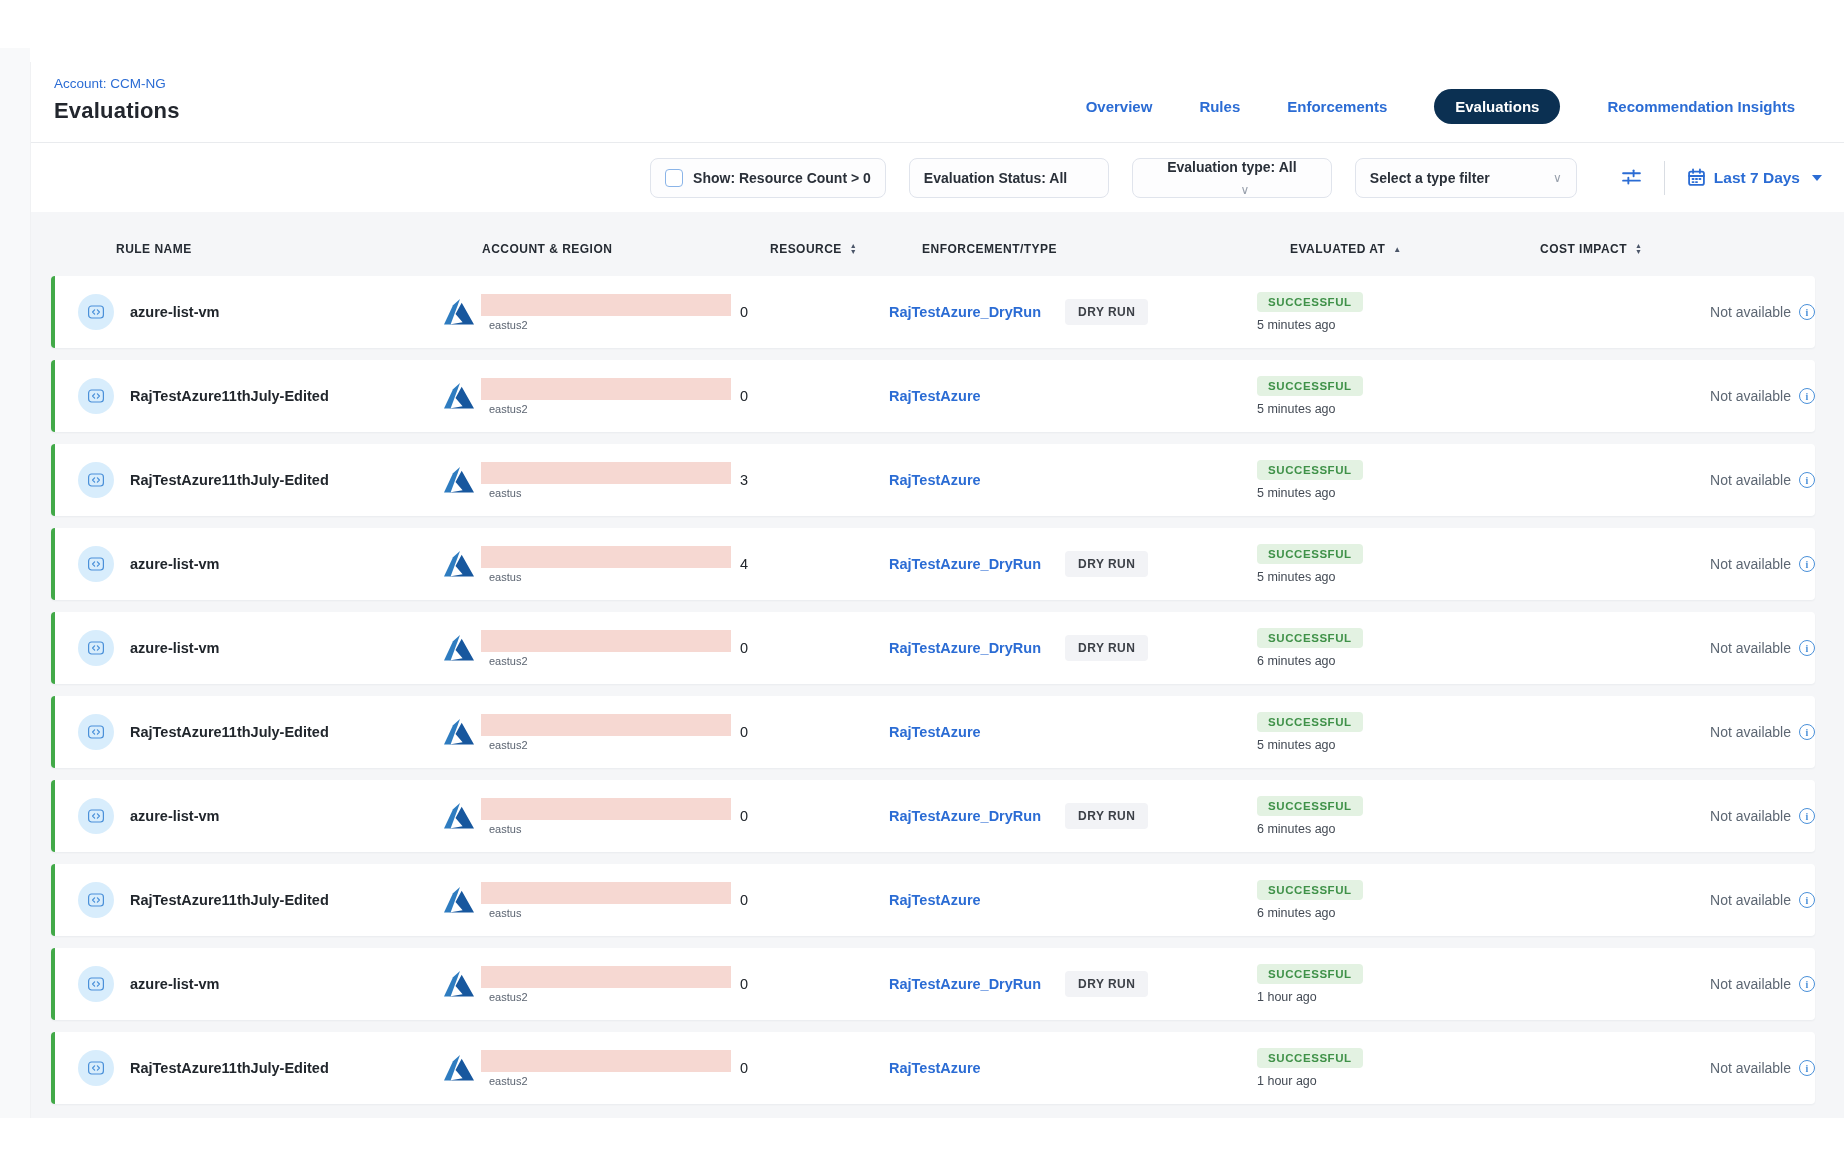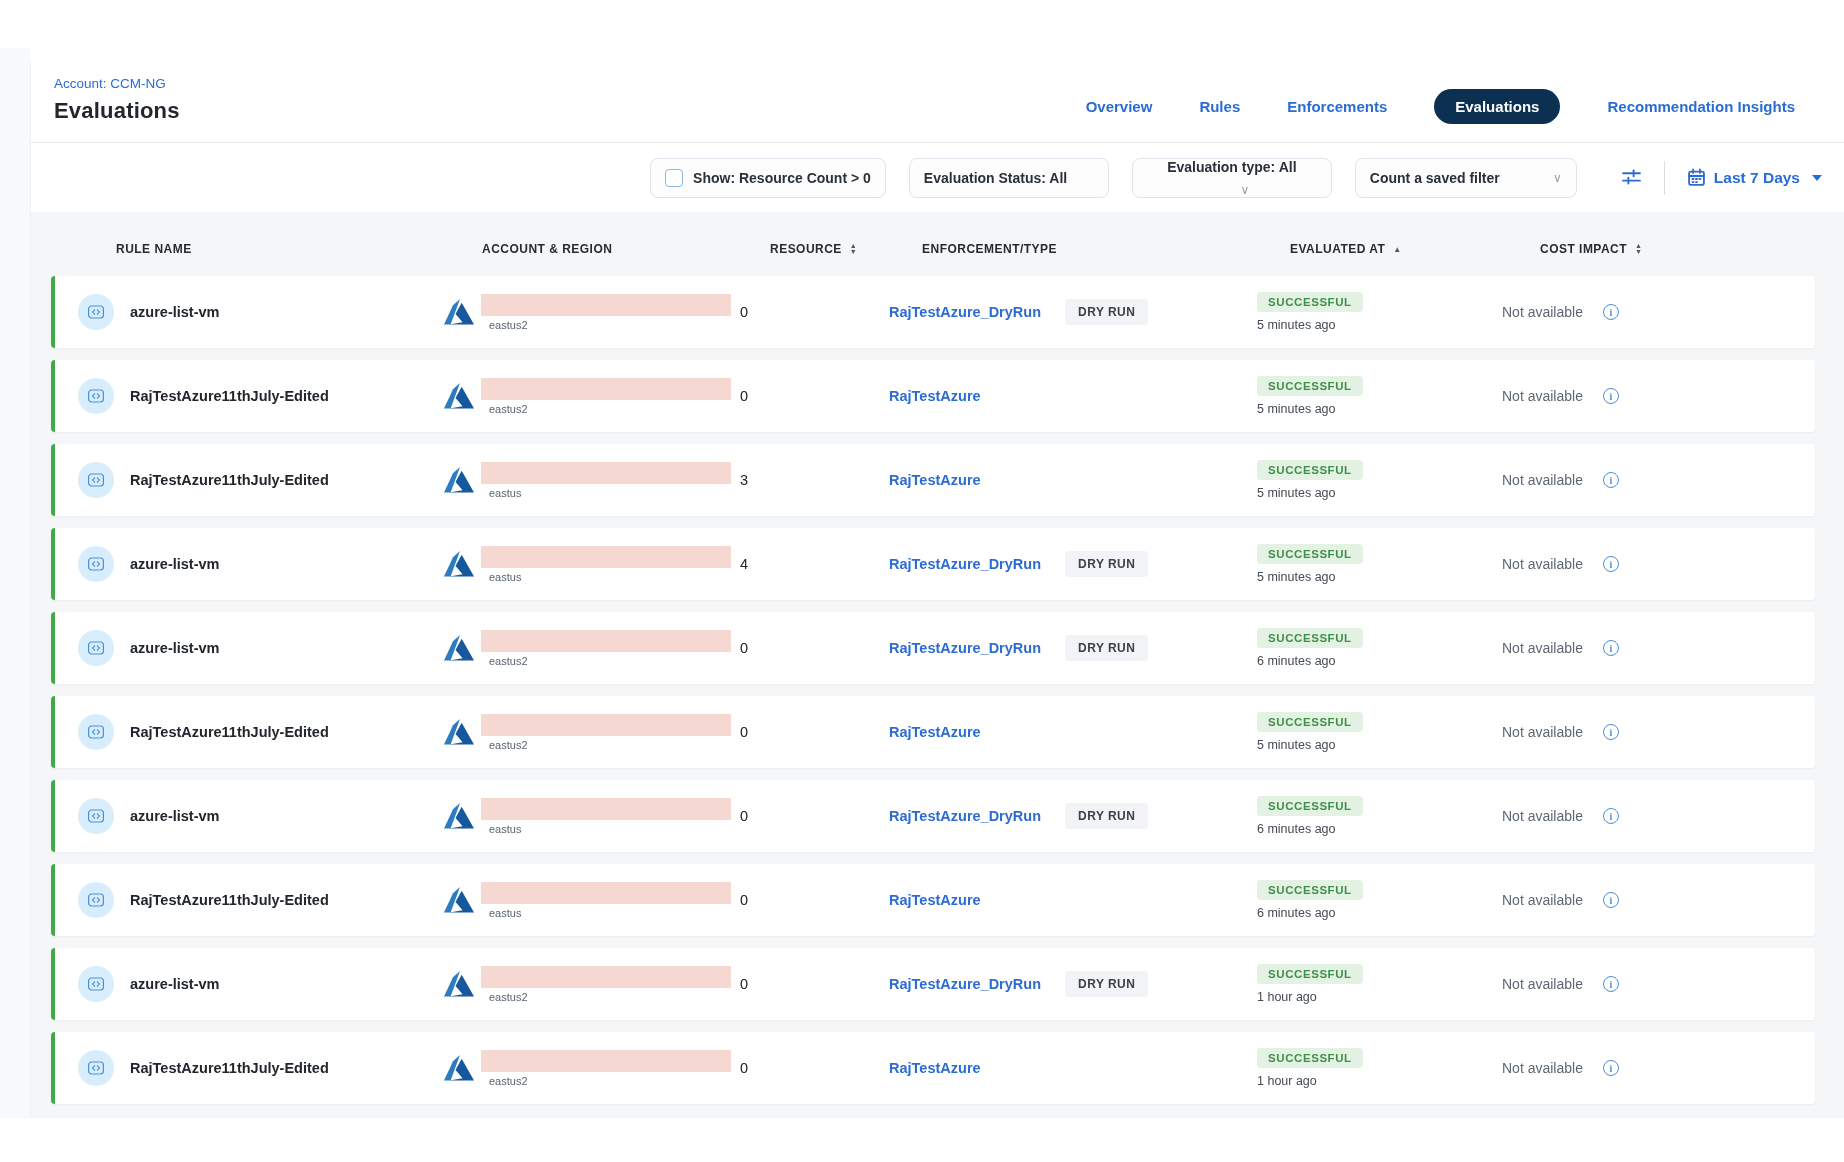--- a/index.html
+++ b/index.html
@@ -53,21 +53,21 @@
   .resource-cell { font-size:14.5px; color:#21262c; padding-left:8px; }
 
   .enf-cell { display:flex; align-items:center; gap:24px; padding-left:5px; }
   .enf-link { color:#2b6cd4; font-size:14.5px; font-weight:600; white-space:nowrap; }
   .dryrun-badge { background:#f2f3f6; color:#3c4047; font-size:12px; font-weight:700; letter-spacing:.04em; padding:6px 13px; border-radius:4px; white-space:nowrap; }
 
   .eval-cell { display:flex; flex-direction:column; align-items:flex-start; gap:6px; padding-left:5px; }
   .status-badge { background:#e3f2e2; color:#3f9148; font-size:11.5px; font-weight:700; letter-spacing:.05em; padding:4px 11px; border-radius:4px; }
   .eval-time { font-size:12.5px; color:#434a54; }
 
-  .cost-cell { display:flex; align-items:center; gap:20px; color:#5d6773; font-size:14px; }
+  .cost-cell { display:flex; align-items:center; gap:8px; color:#5d6773; font-size:14px;justify-content:flex-end; }
   .info-icon { width:16px; height:16px; border:1.4px solid #4a90d9; border-radius:50%; color:#4a90d9; font-size:10px; font-weight:700; display:flex; align-items:center; justify-content:center; font-family:"Liberation Serif", serif; }
 </style>
 </head>
 <body>
 
 <div class="page">
   <div class="left-gutter"></div>
 
   <div class="panel">
 
@@ -92,21 +92,21 @@
       </div>
       <div class="control select w-status">
         <span class="control-label">Evaluation Status: All</span>
         <span class="chev">∨</span>
       </div>
       <div class="control select w-type">
         <span class="control-label">Evaluation type: All</span>
         <span class="chev">∨</span>
       </div>
       <div class="control select w-saved">
-        <span class="control-label">Count a saved filter</span>
+        <span class="control-label">Select a type filter</span>
         <span class="chev">∨</span>
       </div>
       <div class="sliders-btn">
         <svg width="21" height="21" viewBox="0 0 20 20" fill="none" stroke="#2b6cd4" stroke-width="1.8" stroke-linecap="round">
           <line x1="2" y1="6" x2="18" y2="6"></line>
             <line x1="12" y1="3.2" x2="12" y2="8.8"></line>
           <line x1="2" y1="13" x2="18" y2="13"></line>
             <line x1="7" y1="10.2" x2="7" y2="15.8"></line>
         </svg>
       </div>

